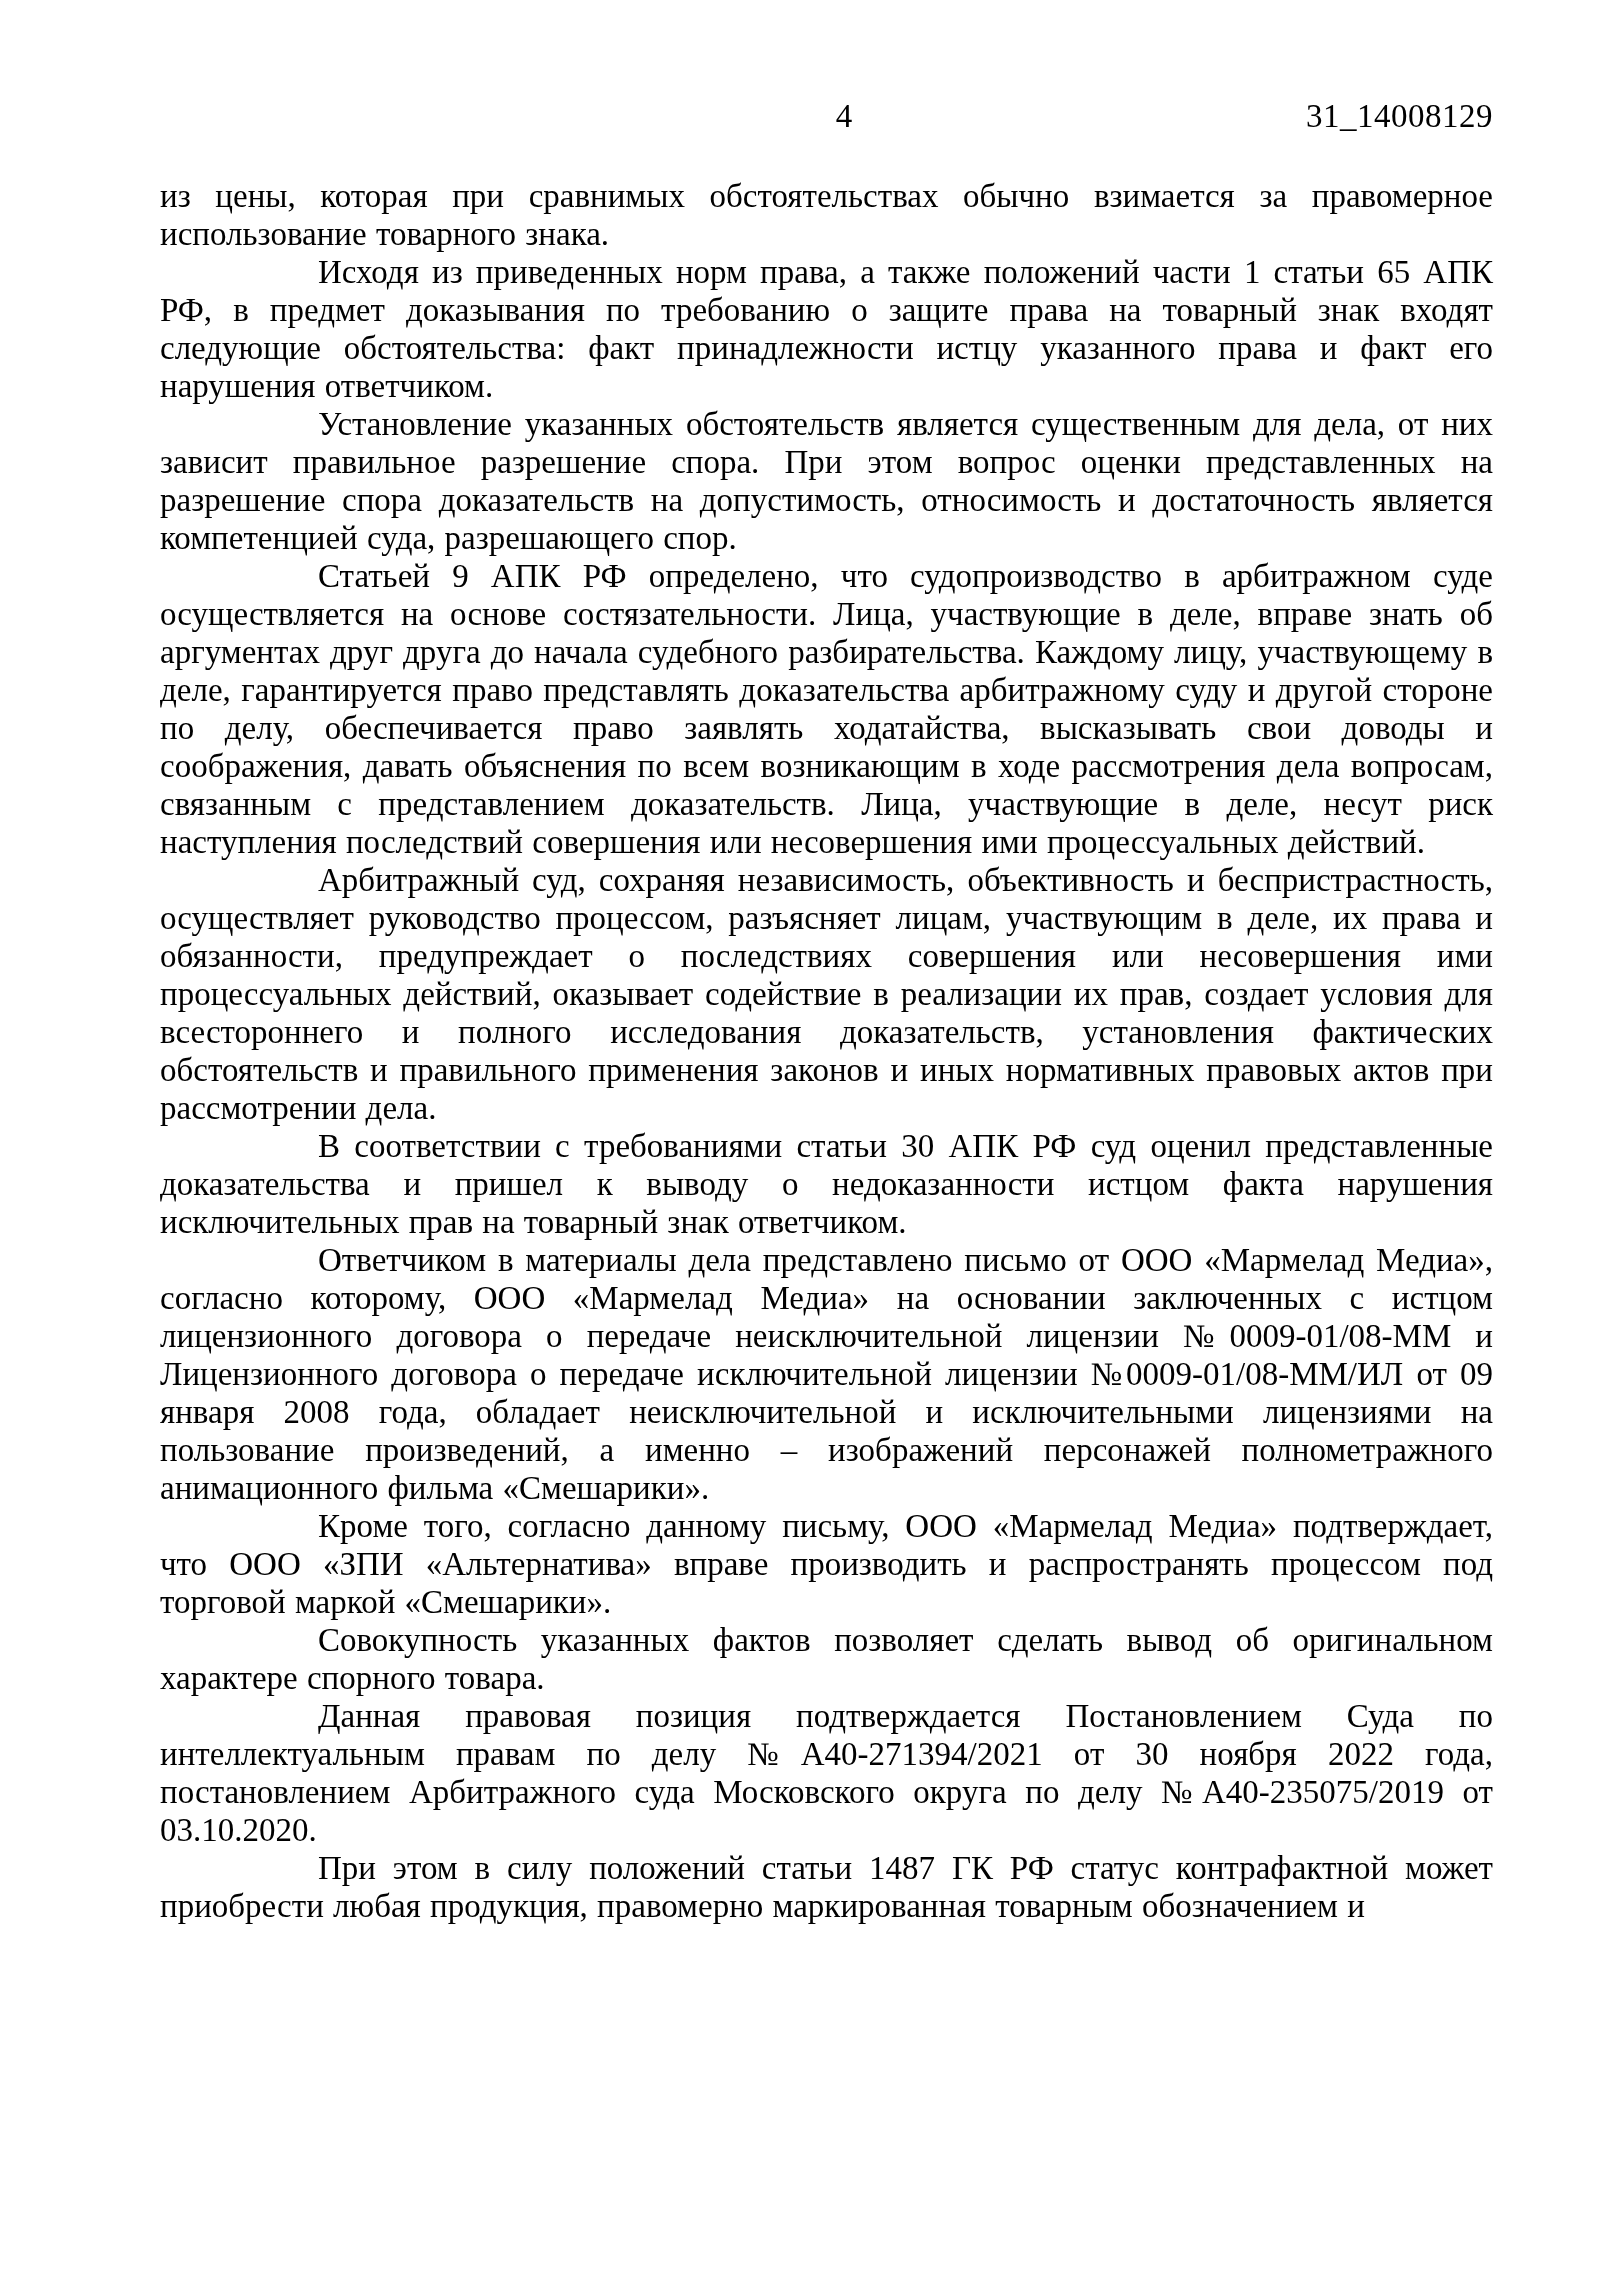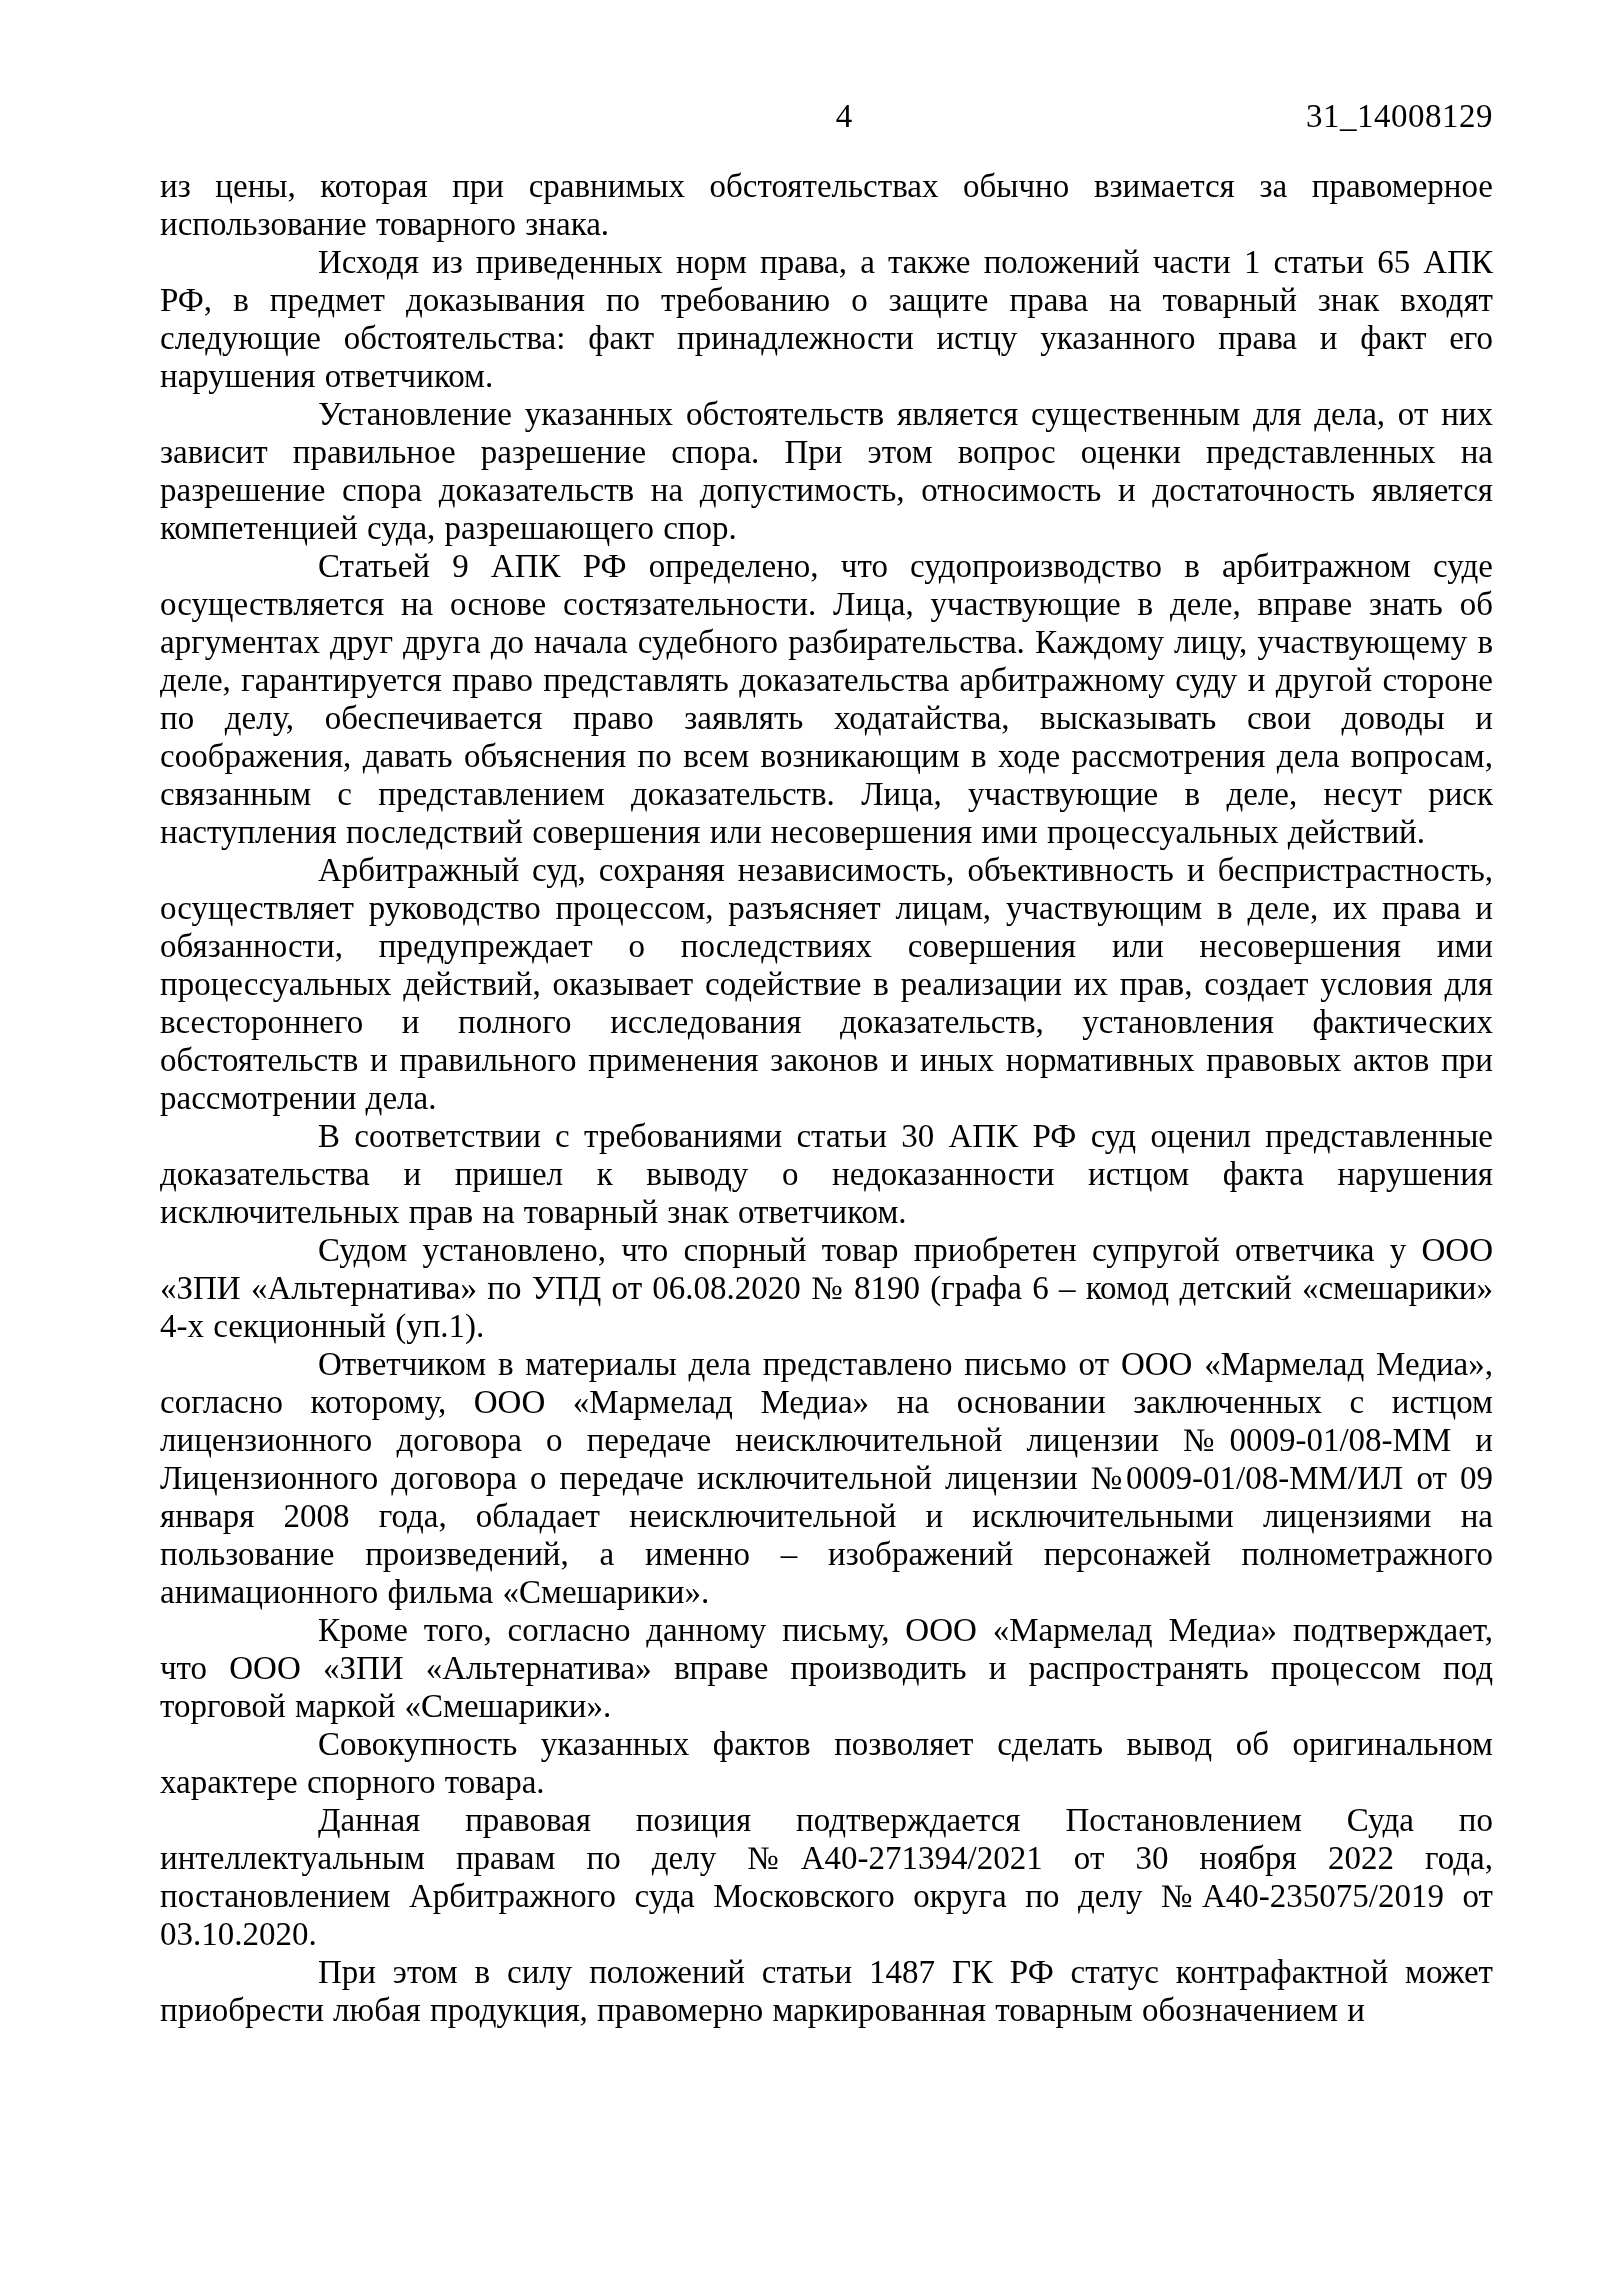--- a/index.html
+++ b/index.html
@@ -56,41 +56,41 @@
     margin: 0;
     padding: 0;
     font-size: 33px;
     line-height: 38px;
     text-align: justify;
     text-indent: 158px;
     word-spacing: 1px;
   }
   .body-text p.no-indent {
     text-indent: 0;
+    margin-top: 10px;
   }
 </style>
 </head>
 <body>
 
 <div class="page">
 
   <div class="page-header">
     <span class="page-number">4</span>
     <span class="doc-id">31_14008129</span>
   </div>
 
   <div class="body-text">
 
   <p class="no-indent">из цены, которая при сравнимых обстоятельствах обычно взимается за правомерное использование товарного знака.</p>
       <p>Исходя из приведенных норм права, а также положений части 1 статьи 65 АПК РФ, в предмет доказывания по требованию о защите права на товарный знак входят следующие обстоятельства: факт принадлежности истцу указанного права и факт его нарушения ответчиком.</p>
       <p>Установление указанных обстоятельств является существенным для дела, от них зависит правильное разрешение спора. При этом вопрос оценки представленных на разрешение спора доказательств на допустимость, относимость и достаточность является компетенцией суда, разрешающего спор.</p>
       <p>Статьей 9 АПК РФ определено, что судопроизводство в арбитражном суде осуществляется на основе состязательности. Лица, участвующие в деле, вправе знать об аргументах друг друга до начала судебного разбирательства. Каждому лицу, участвующему в деле, гарантируется право представлять доказательства арбитражному суду и другой стороне по делу, обеспечивается право заявлять ходатайства, высказывать свои доводы и соображения, давать объяснения по всем возникающим в ходе рассмотрения дела вопросам, связанным с представлением доказательств. Лица, участвующие в деле, несут риск наступления последствий совершения или несовершения ими процессуальных действий.</p>
       <p>Арбитражный суд, сохраняя независимость, объективность и беспристрастность, осуществляет руководство процессом, разъясняет лицам, участвующим в деле, их права и обязанности, предупреждает о последствиях совершения или несовершения ими процессуальных действий, оказывает содействие в реализации их прав, создает условия для всестороннего и полного исследования доказательств, установления фактических обстоятельств и правильного применения законов и иных нормативных правовых актов при рассмотрении дела.</p>
       <p>В соответствии с требованиями статьи 30 АПК РФ суд оценил представленные доказательства и пришел к выводу о недоказанности истцом факта нарушения исключительных прав на товарный знак ответчиком.</p>
-      <p>Судом установлено, что спорный товар приобретен супругой ответчика у ООО «ЗПИ «Альтернатива» по УПД от 06.08.2020 № 8190 (графа 6 – комод детский «смешарики» 4-х секционный (уп.1).</p>
       <p>Ответчиком в материалы дела представлено письмо от ООО «Мармелад Медиа», согласно которому, ООО «Мармелад Медиа» на основании заключенных с истцом лицензионного договора о передаче неисключительной лицензии №0009-01/08-ММ и Лицензионного договора о передаче исключительной лицензии №0009-01/08-ММ/ИЛ от 09 января 2008 года, обладает неисключительной и исключительными лицензиями на пользование произведений, а именно – изображений персонажей полнометражного анимационного фильма «Смешарики».</p>
       <p>Кроме того, согласно данному письму, ООО «Мармелад Медиа» подтверждает, что ООО «ЗПИ «Альтернатива» вправе производить и распространять процессом под торговой маркой «Смешарики».</p>
       <p>Совокупность указанных фактов позволяет сделать вывод об оригинальном характере спорного товара.</p>
       <p>Данная правовая позиция подтверждается Постановлением Суда по интеллектуальным правам по делу №А40-271394/2021 от 30 ноября 2022 года, постановлением Арбитражного суда Московского округа по делу №А40-235075/2019 от 03.10.2020.</p>
       <p>При этом в силу положений статьи 1487 ГК РФ статус контрафактной может приобрести любая продукция, правомерно маркированная товарным обозначением и</p>
     </div>
 
 </div>
 
 

